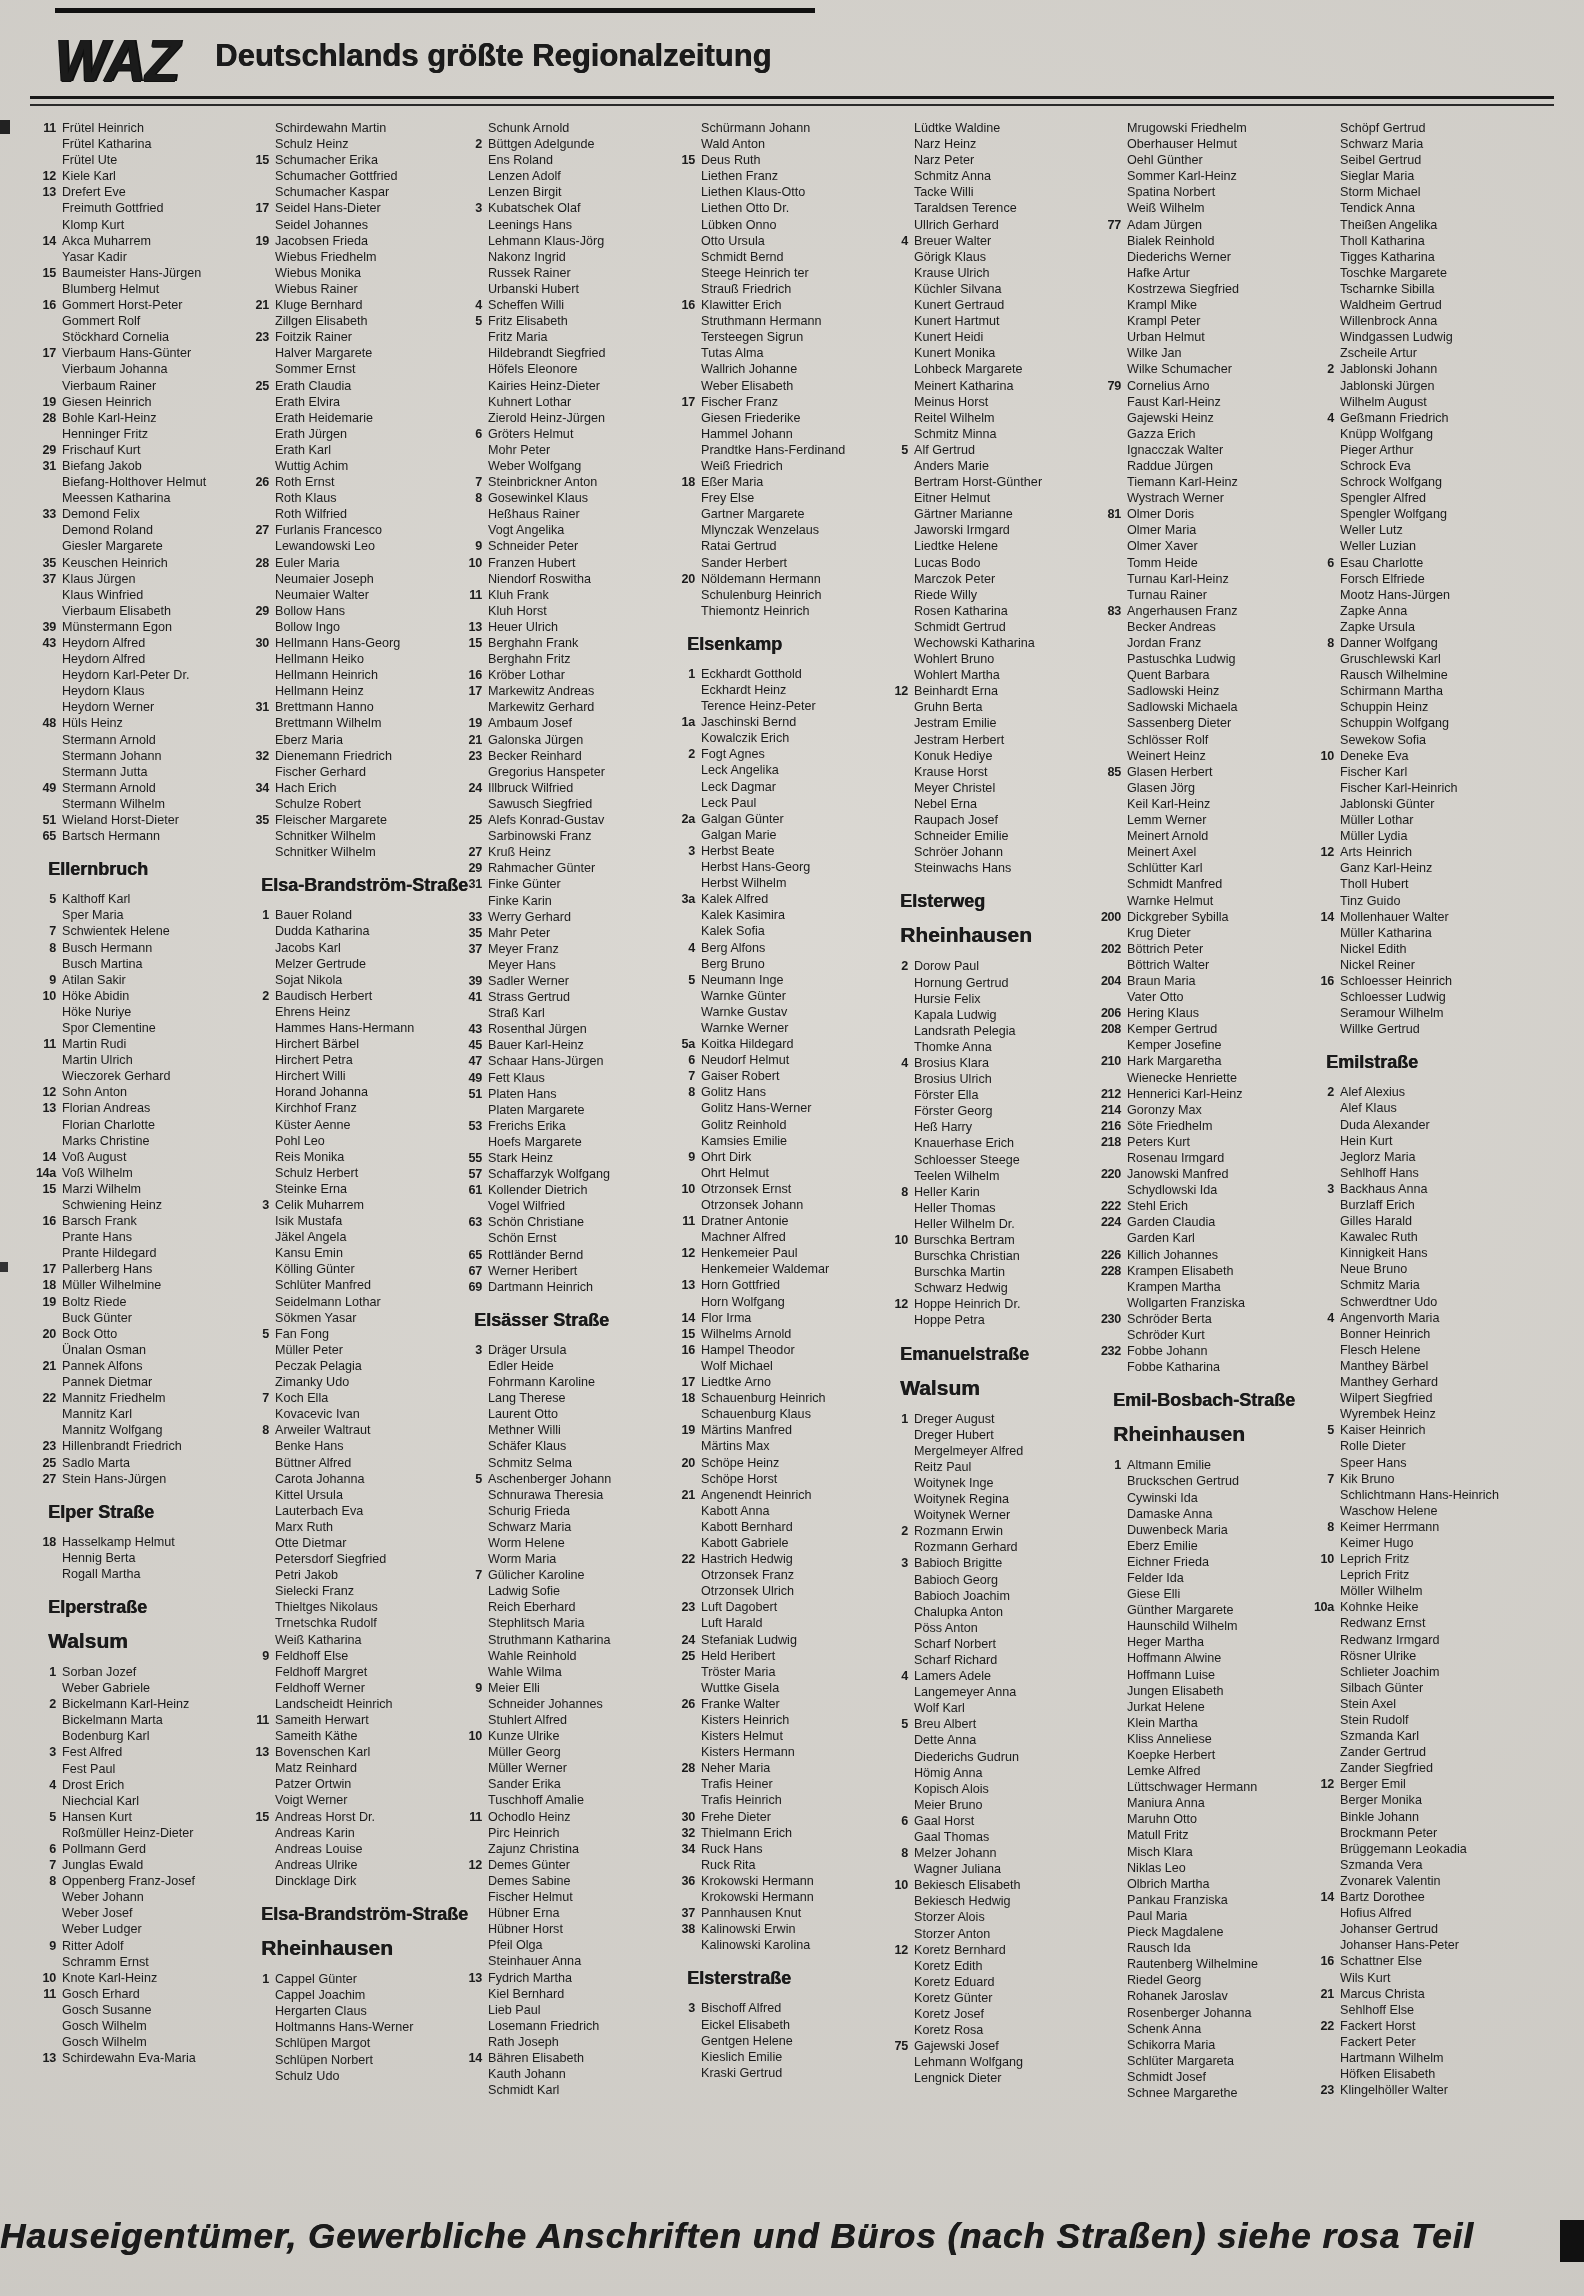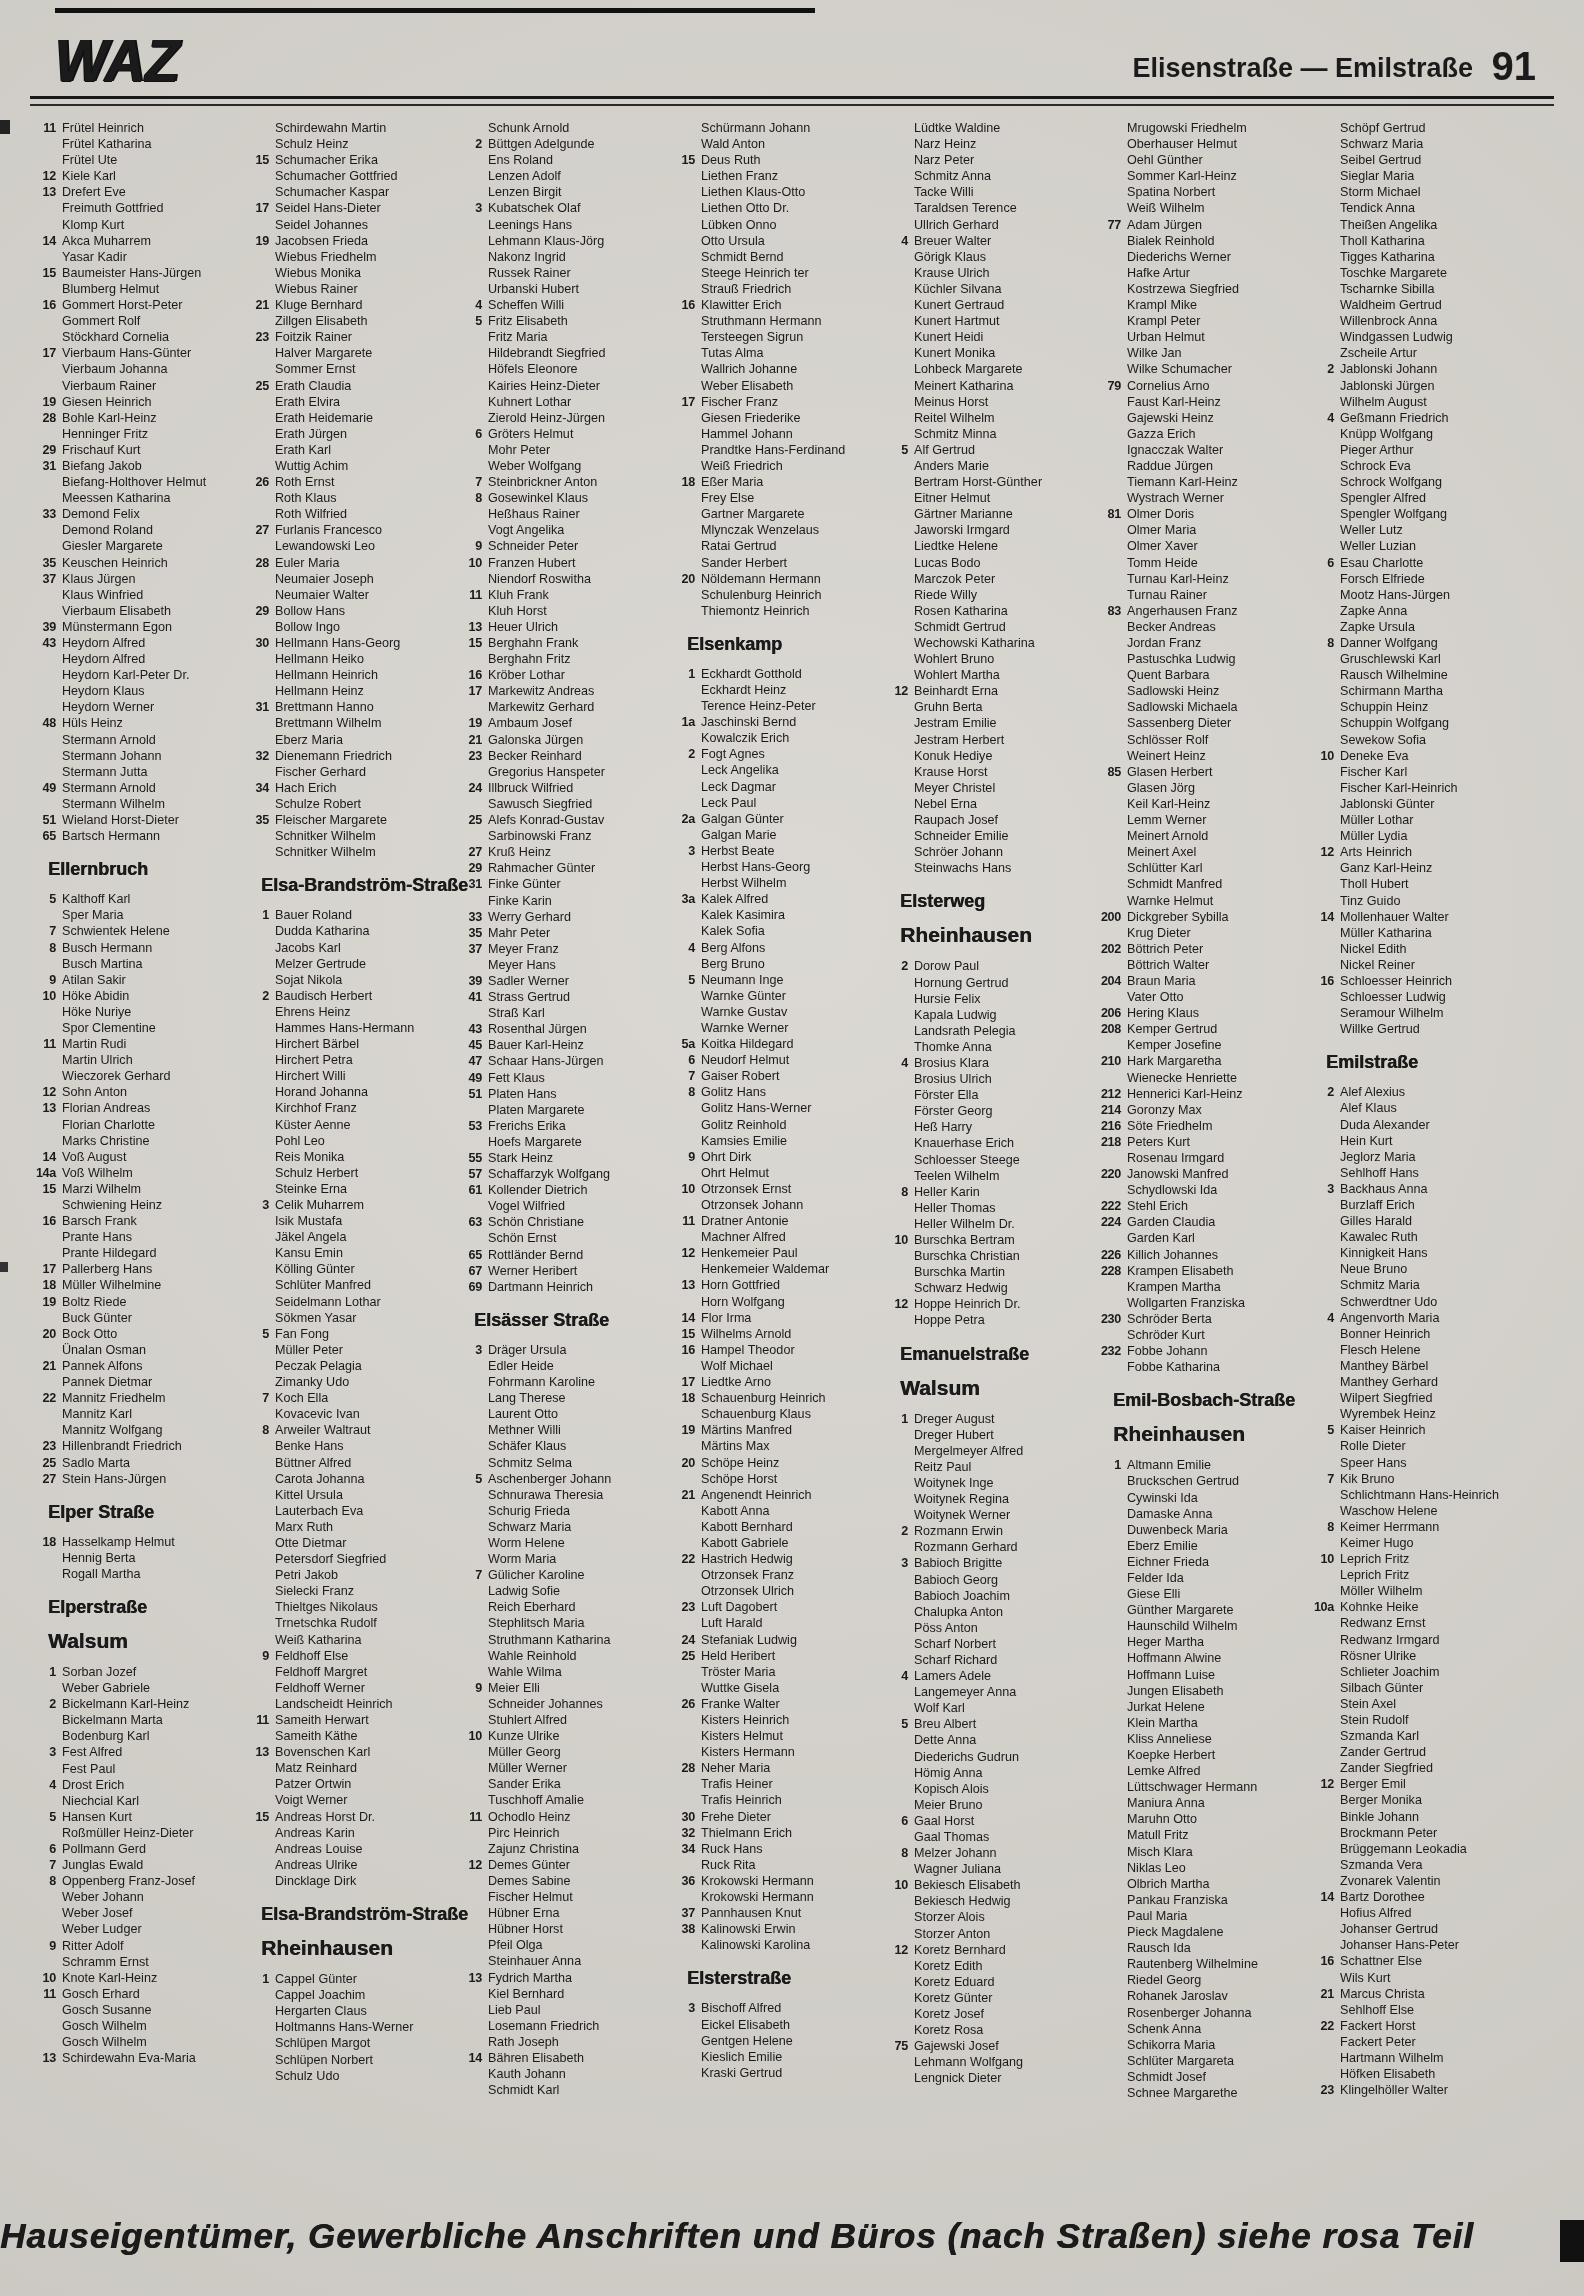--- a/index.html
+++ b/index.html
@@ -55,24 +55,21 @@
 </style>
 </head>
 <body>
 
 <div class="paper-tint"></div>
 
 <div class="top-bar"></div>
 
 <div class="masthead">
   <div class="logo">WAZ</div>
-  <div class="head-right">
-    <span class="range">Elisenstraße — Emilstraße</span>
-    <span class="pageno">91</span>
-  </div>
+  <div class="tagline">Deutschlands größte Regionalzeitung</div>
 </div>
 
 <div class="rule-a"></div>
 <div class="rule-b"></div>
 
 <div class="cols">
     <div class="col">
       <div class="line">
         <span class="no">11</span>
         <span class="nm">Frütel Heinrich</span>

